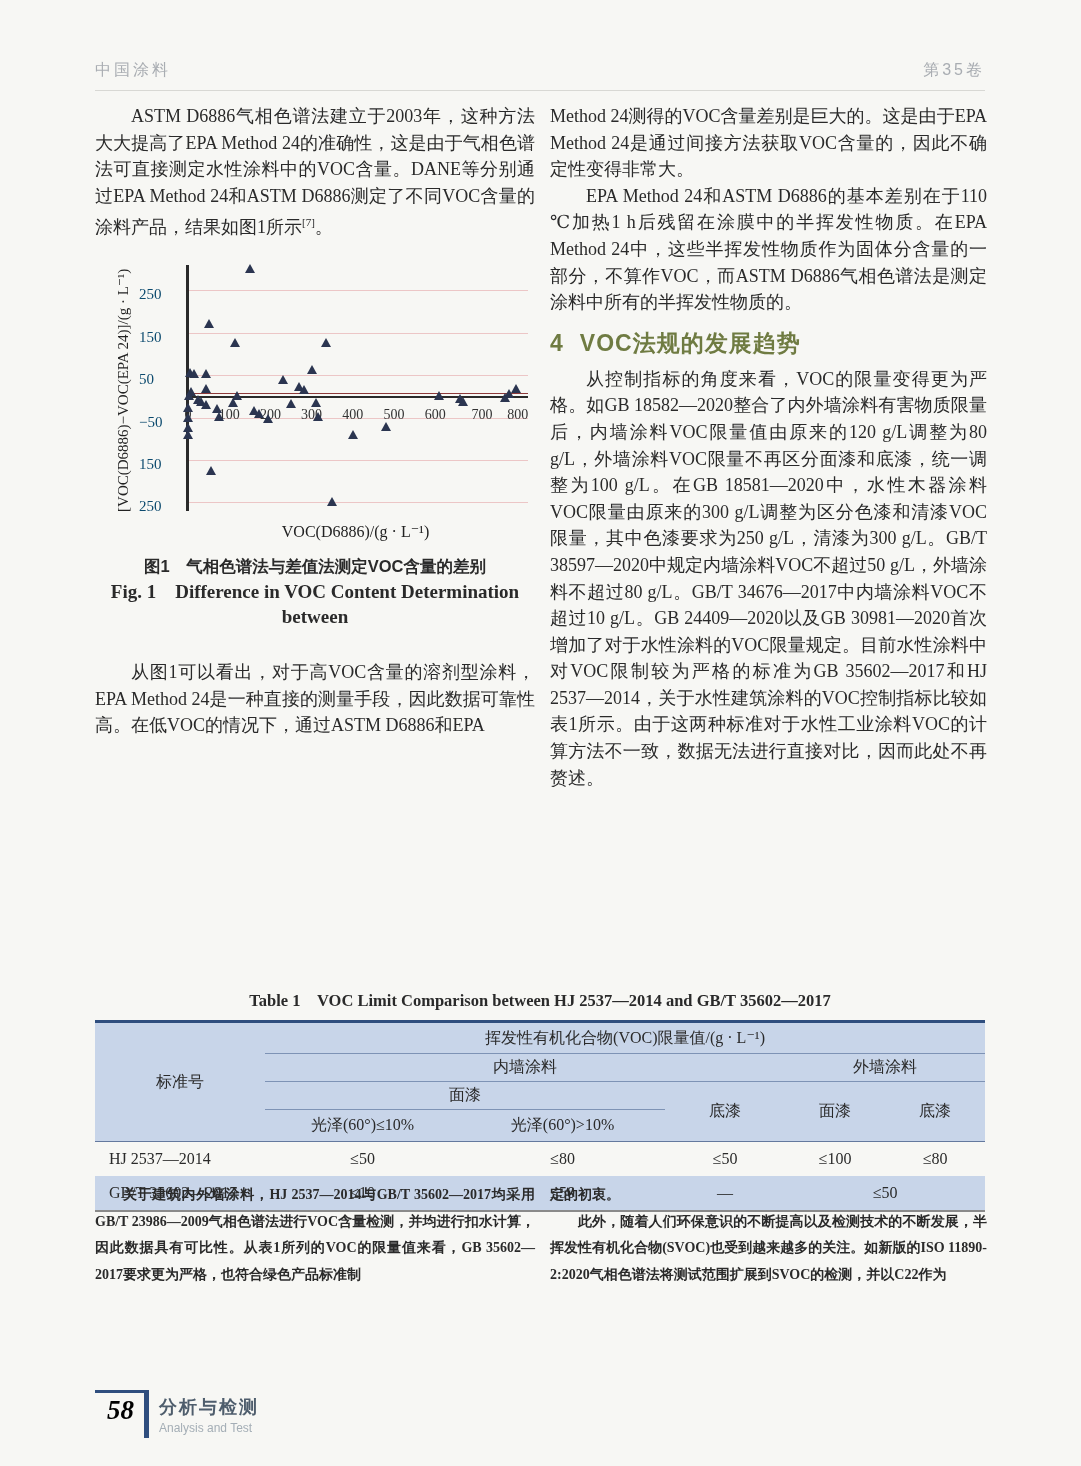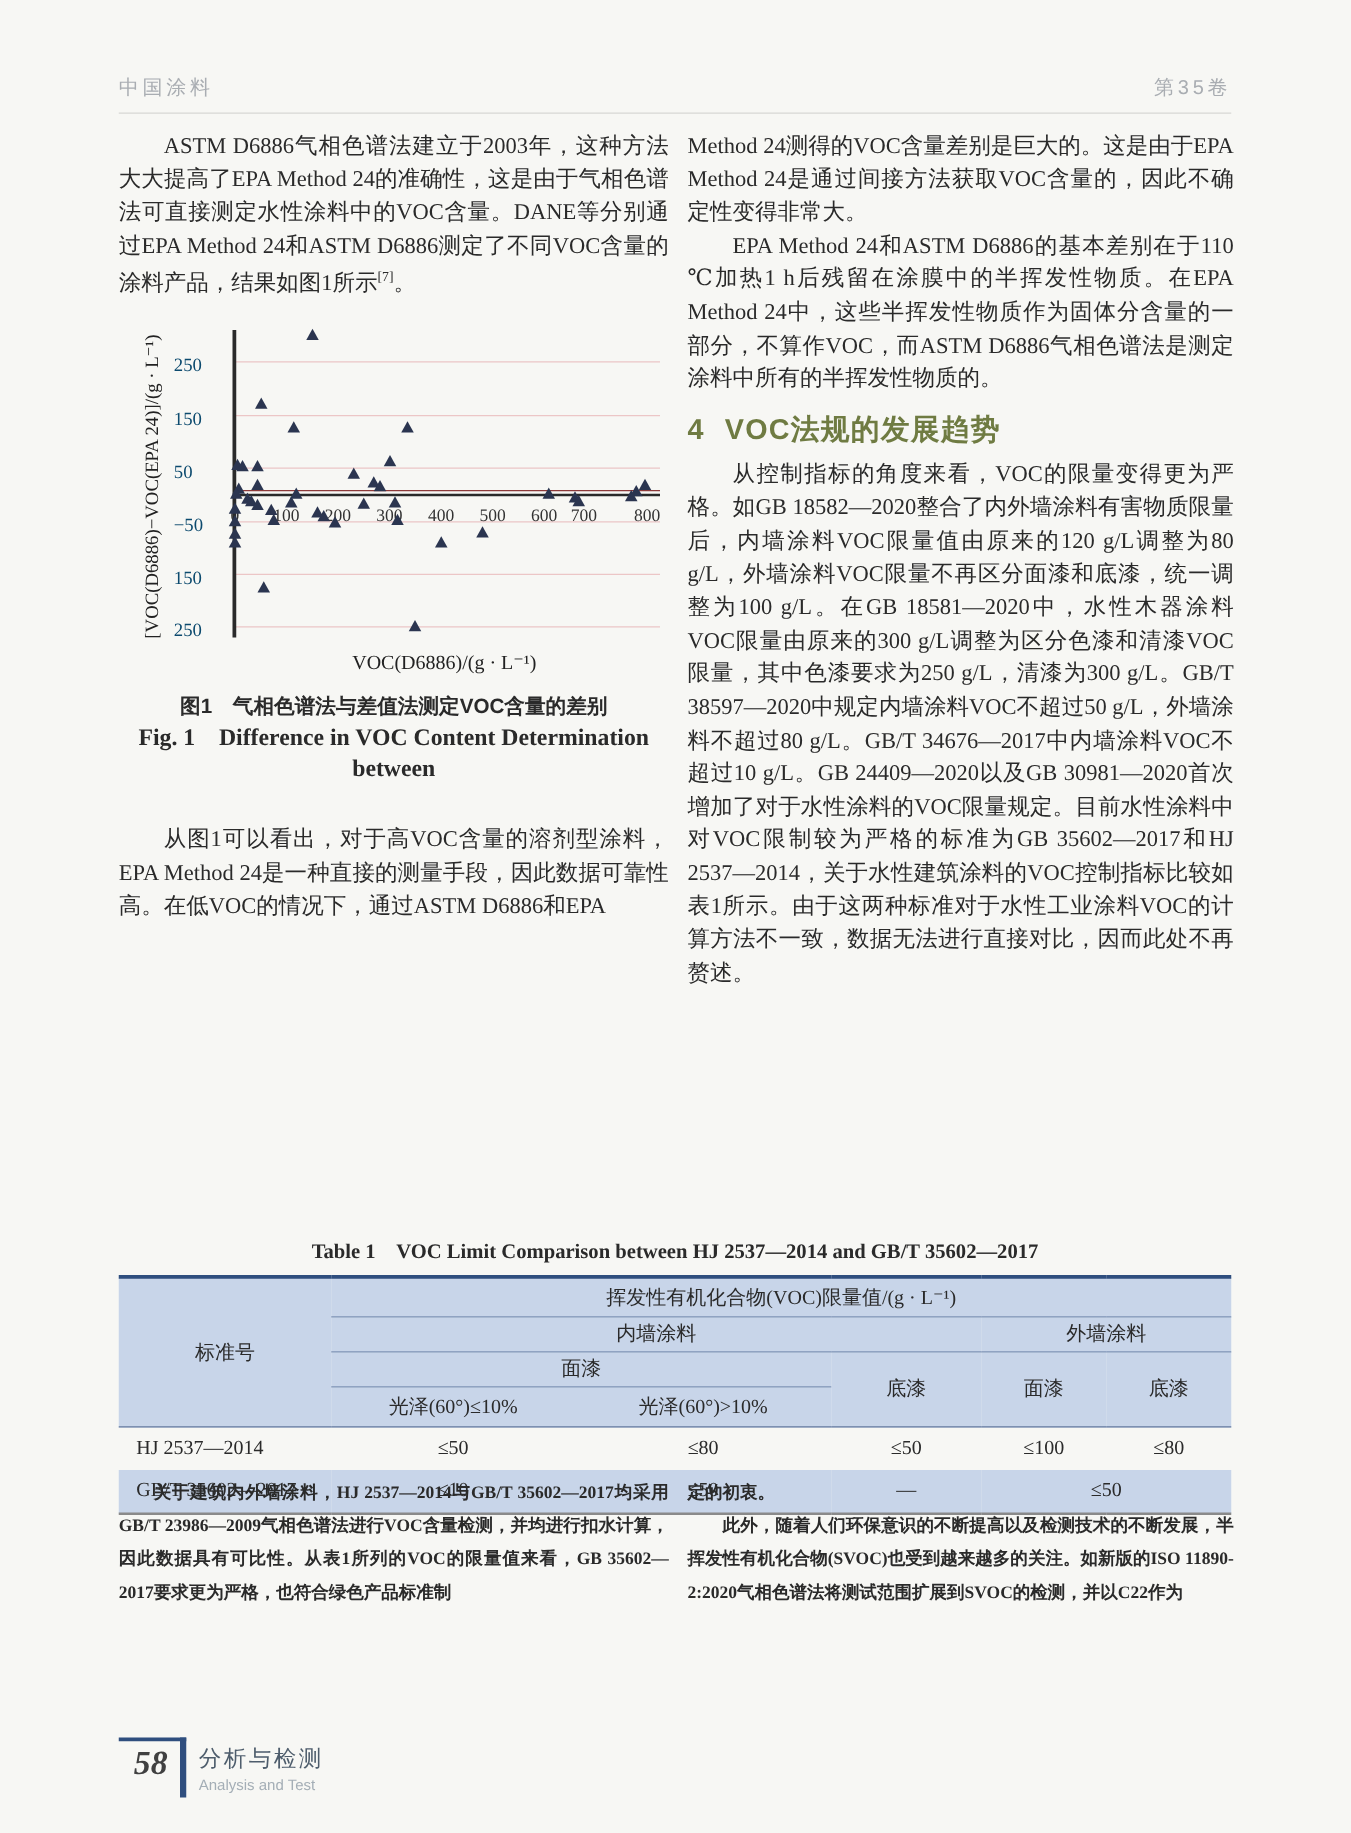--- a/index.html
+++ b/index.html
@@ -67,23 +67,23 @@
 
   
   .bottom-left,.bottom-right{position:absolute;top:1182px;font-size:14px;line-height:26.6px;text-align:justify;font-weight:bold;}
   .bottom-left{left:95px;width:440px;}
   .bottom-right{left:550px;width:437px;}
   .bottom-left p,.bottom-right p{margin:0;}
 
   
   .footer{position:absolute;left:95px;top:1390px;display:flex;align-items:flex-start;}
   .footer-num-box{border-top:3px solid #2f4e7e;border-right:5px solid #2f4e7e;padding:2px 10px 12px 12px;}
-  .footer-num{font-style:italic;font-weight:bold;font-size:27px;color:#404040;font-family:"Liberation Serif","DejaVu Serif",serif;}
+  .footer-num{font-style:italic;font-weight:bold;font-size:27px;color:#000000;font-family:"Liberation Serif","DejaVu Serif",serif;}
   .footer-sec{margin-left:10px;padding-top:5px;}
-  .footer-zh{font-family:"Liberation Sans","DejaVu Sans",sans-serif;font-weight:normal;font-size:18px;color:#4e5d6c;letter-spacing:2px;}
+  .footer-zh{font-family:"Liberation Sans","DejaVu Sans",sans-serif;font-weight:bold;font-size:18px;color:#4e5d6c;letter-spacing:2px;}
   .footer-en{font-family:"Liberation Sans","DejaVu Sans",sans-serif;font-size:12px;color:#a4aeb6;margin-top:2px;}
 </style>
 </head>
 <body>
 
 <div class="pg-header">
   <span>中国涂料</span>
   <span>第35卷</span>
 </div>
 <div class="pg-rule"></div>
@@ -109,21 +109,21 @@
       <div class="zeroline-red" style="left: 82.9462px; top: 134.483px; width: 340.054px; background: rgb(141, 58, 58);"></div>
       <div class="zeroline-black" style="left: 82.9462px; top: 137.483px; width: 340.054px;"></div>
       <div class="vaxis" style="left: 80.9462px; top: 6px; height: 246px;"></div>
       <div class="xtick" style="left: 62.9462px; top: 143.483px;">0</div>
       <div class="xtick" style="left: 104.165px; top: 143.483px;">100</div>
       <div class="xtick" style="left: 145.384px; top: 143.483px;">200</div>
       <div class="xtick" style="left: 186.602px; top: 143.483px;">300</div>
       <div class="xtick" style="left: 227.821px; top: 143.483px;">400</div>
       <div class="xtick" style="left: 269.039px; top: 143.483px;">500</div>
       <div class="xtick" style="left: 310.258px; top: 143.483px;">600</div>
-      <div class="xtick" style="left: 342px; top: 143.483px;">700</div>
+      <div class="xtick" style="left: 357px; top: 143.483px;">700</div>
       <div class="xtick" style="left: 392.695px; top: 143.483px;">800</div>
       <div class="pt" style="left: 144.774px; top: 10.2414px; border-bottom-color: rgb(43, 53, 80);"></div>
       <div class="pt" style="left: 103.556px; top: 65.3793px; border-bottom-color: rgb(43, 53, 80);"></div>
       <div class="pt" style="left: 130.348px; top: 84.4655px; border-bottom-color: rgb(43, 53, 80);"></div>
       <div class="pt" style="left: 221.029px; top: 84.4655px; border-bottom-color: rgb(43, 53, 80);"></div>
       <div class="pt" style="left: 206.602px; top: 111.186px; border-bottom-color: rgb(43, 53, 80);"></div>
       <div class="pt" style="left: 85.0072px; top: 114.155px; border-bottom-color: rgb(43, 53, 80);"></div>
       <div class="pt" style="left: 89.129px; top: 115.428px; border-bottom-color: rgb(43, 53, 80);"></div>
       <div class="pt" style="left: 101.495px; top: 115.003px; border-bottom-color: rgb(43, 53, 80);"></div>
       <div class="pt" style="left: 177.749px; top: 121.366px; border-bottom-color: rgb(43, 53, 80);"></div>

